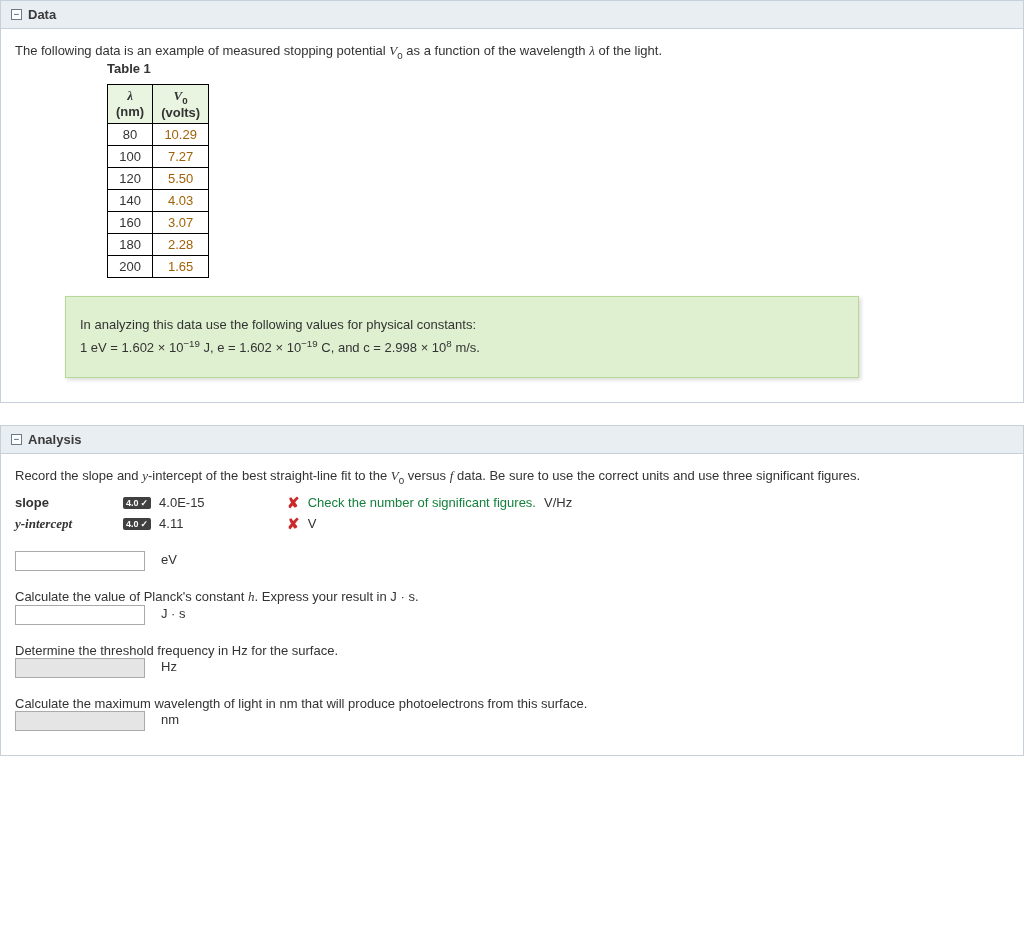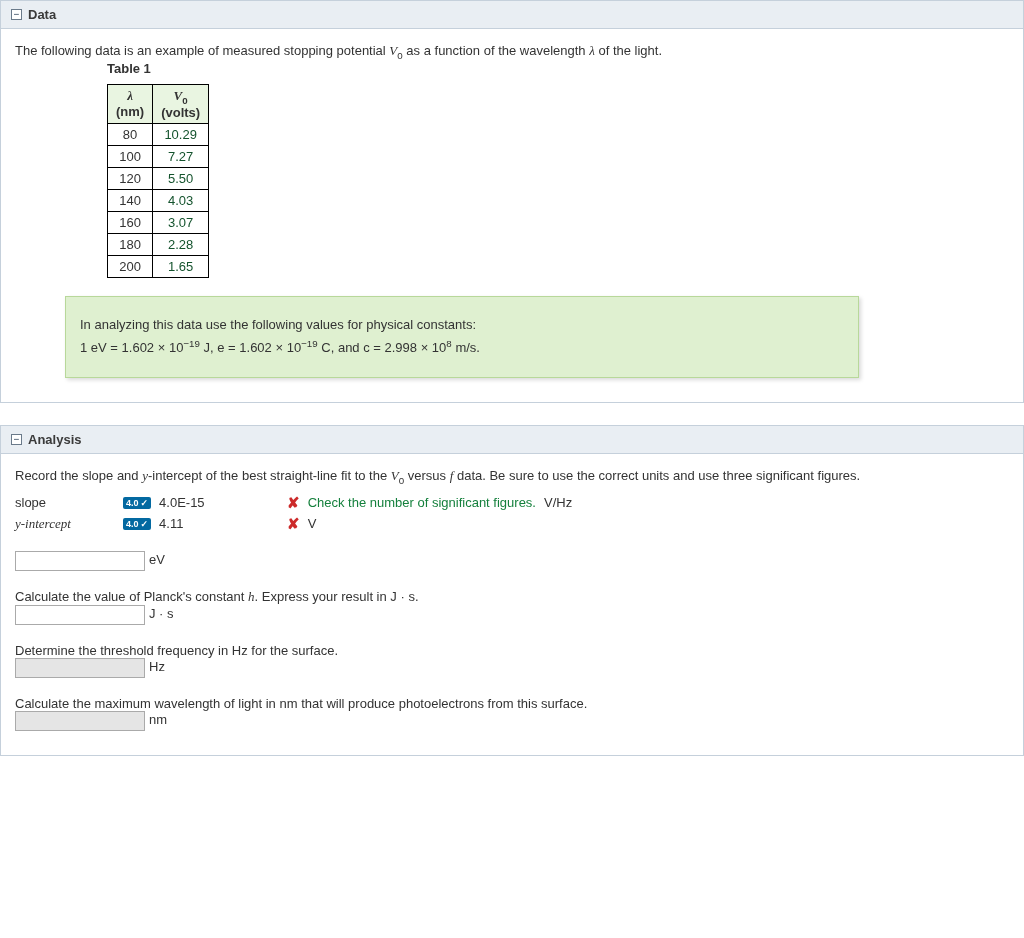--- a/index.html
+++ b/index.html
@@ -58,44 +58,45 @@
   table.data-table th, table.data-table td {
     border: 1px solid #000;
     padding: 3px 8px;
     text-align: center;
     font-size: 13px;
   }
   table.data-table th {
     background: #e9f5e1;
     font-weight: bold;
   }
-  table.data-table td.val { color: #14532d; }
+  table.data-table td.val { color: #a16207; }
   .constants-box {
     background: #dff0d0;
     border: 1px solid #b8d89a;
     padding: 18px 14px;
     margin-left: 50px;
     margin-right: 150px;
     margin-top: 18px;
     line-height: 1.6;
     box-shadow: 2px 2px 4px rgba(0,0,0,0.15);
   }
   .answer-row {
     display: flex;
     align-items: center;
     gap: 8px;
     margin: 3px 0;
   }
   .answer-label {
     width: 100px;
     font-style: italic;
     font-family: 'Times New Roman', serif;
+    font-weight: bold;
   }
   .badge {
-    background: #0369a1;
+    background: #404040;
     color: #fff;
     font-size: 9px;
     font-weight: bold;
     padding: 1px 3px;
     border-radius: 2px;
     display: inline-flex;
     align-items: center;
     gap: 2px;
   }
   .badge .chk { color: #fff; font-size: 9px; }
@@ -111,21 +112,21 @@
   .question-block { margin-top: 18px; }
   .input-box {
     width: 130px;
     height: 20px;
     border: 1px solid #aaa;
     background: #fff;
     display: inline-block;
     vertical-align: middle;
   }
   .input-box.shaded { background: #e5e5e5; }
-  .unit { margin-left: 4px; }
+  .unit { margin-left: 16px; }
   .spacer { height: 22px; }
 </style>
 </head>
 <body>
 
 <div class="container">
 
   <div class="section-header">
     <span class="collapse-icon">−</span>
     <span>Data</span>

